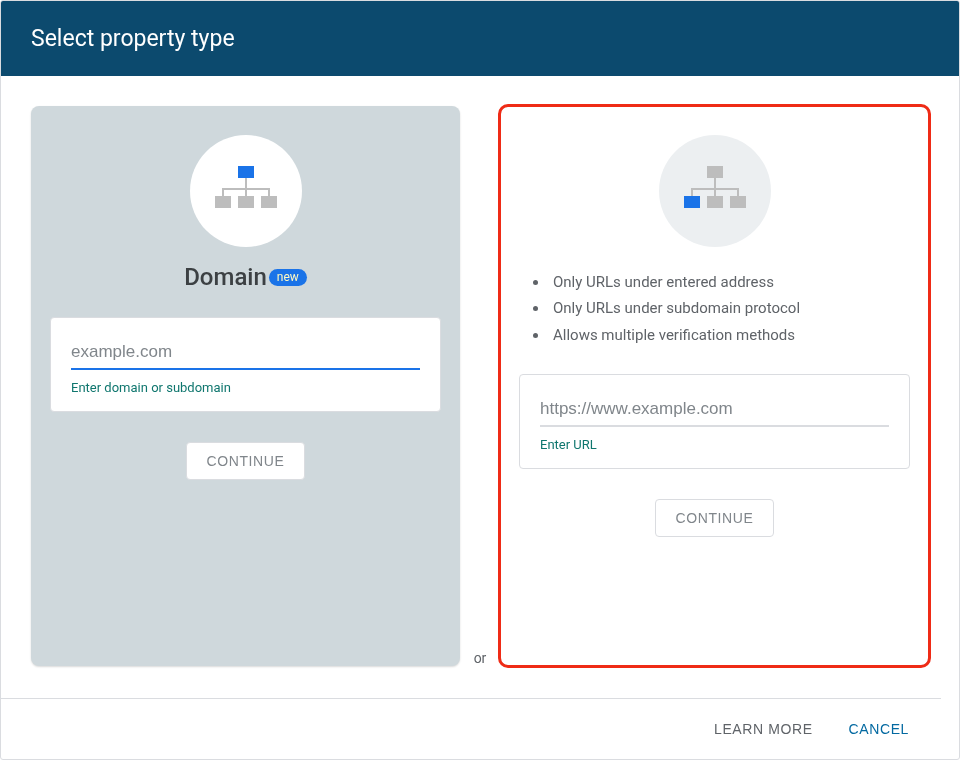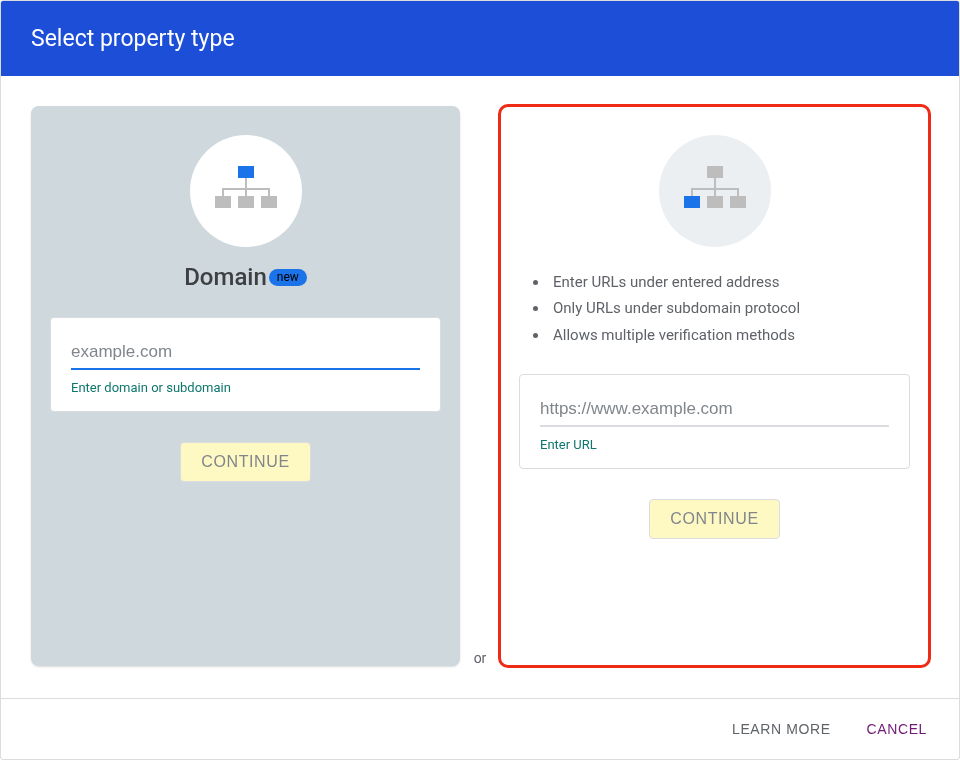--- a/index.html
+++ b/index.html
@@ -1,42 +1,42 @@
 <!DOCTYPE html>
 <html><head>
 <meta charset="utf-8">
 <style>
   * { box-sizing: border-box; }
   html, body { margin: 0; padding: 0; font-family: Roboto, "Helvetica Neue", Arial, sans-serif; background: #fff; color: #3c4043; }
   .frame { width: 960px; height: 760px; position: relative; overflow: hidden; border: 1px solid #dadce0; border-radius: 3px; }
-  .titlebar { background: #1d4ed8; color: #fff; font-size: 23px; font-weight: 400; padding: 24px 30px; }
+  .titlebar { background: #0c4a6e; color: #fff; font-size: 23px; font-weight: 400; padding: 24px 30px; }
   .body { padding: 30px 30px 0 30px; display: flex; align-items: stretch; }
   .card { flex: 1 1 0; border: 1px solid #dadce0; border-radius: 8px; padding: 20px 18px 24px 18px; display: flex; flex-direction: column; align-items: center; min-height: 560px; }
   .card.domain { background: #cfd8dc; box-shadow: 0 1px 2px rgba(0,0,0,0.15); border-color: transparent; }
   .card.urlprefix { background: #fff; outline: 3px solid #ef2b16; outline-offset: -1px; }
   .or-col { width: 40px; display: flex; align-items: flex-end; justify-content: center; color: #5f6368; font-size: 14px; }
   .icon-circle { width: 112px; height: 112px; border-radius: 50%; display: flex; align-items: center; justify-content: center; margin-top: 8px; }
   .icon-circle.light { background: #fff; }
   .icon-circle.grey { background: #eceff1; }
   .card-title-row { display: flex; align-items: center; gap: 2px; margin-top: 16px; }
   .card-title { font-size: 24px; font-weight: 500; color: #3c4043; }
-  .badge { background: #1a73e8; color: #000000; font-size: 12px; padding: 2px 8px 3px 8px; border-radius: 10px; line-height: 1; }
+  .badge { background: #1a73e8; color: #fef9c3; font-size: 12px; padding: 2px 8px 3px 8px; border-radius: 10px; line-height: 1; }
   ul.bullets { align-self: stretch; margin: 22px 0 0 0; padding: 0 4px 0 30px; color: #5f6368; font-size: 15px; line-height: 1.75; }
   ul.bullets li { padding-left: 4px; }
   .inputbox { align-self: stretch; background: #fff; border: 1px solid #dadce0; border-radius: 4px; margin-top: 26px; padding: 18px 20px 16px 20px; }
   .text-input { width: 100%; border: none; outline: none; font-size: 17px; color: #5f6368; padding: 6px 0 8px 0; background: transparent; }
   .text-input::placeholder { color: #80868b; }
   .underline { height: 2px; width: 100%; background: #dadce0; margin-top: -2px; }
   .underline.active { background: #1a73e8; }
   .helper { font-size: 13px; color: #0f766e; margin-top: 10px; }
-  .continue-btn { margin-top: 30px; border: 1px solid #dadce0; background: #fef9c3; color: #80868b; font-size: 16px; letter-spacing: 0.6px; padding: 10px 20px; border-radius: 4px; cursor: pointer; }
-  .footer { position: absolute; left: 0; right: 0; bottom: 0; border-top: 1px solid #dadce0; padding: 16px 28px; display: flex; justify-content: flex-end; gap: 28px; }
+  .continue-btn { margin-top: 30px; border: 1px solid #dadce0; background: #ffffff; color: #80868b; font-size: 14px; letter-spacing: 0.6px; padding: 10px 20px; border-radius: 4px; cursor: pointer; }
+  .footer { position: absolute; left: 0; right: 18px; bottom: 0; border-top: 1px solid #dadce0; padding: 16px 28px; display: flex; justify-content: flex-end; gap: 28px; }
   .footer-btn { background: none; border: none; font-size: 14px; letter-spacing: 0.6px; cursor: pointer; padding: 6px 4px; }
   .footer-btn.learn { color: #5f6368; }
-  .footer-btn.cancel { color: #701a75; font-weight: 500; }
+  .footer-btn.cancel { color: #0369a1; font-weight: 500; }
   
   .sm-icon { width: 64px; height: 50px; position: relative; }
   .sm-top { position: absolute; width: 16px; height: 12px; left: 24px; top: 0; }
   .sm-stem { position: absolute; width: 2px; height: 10px; left: 31px; top: 12px; background: #bdbdbd; }
   .sm-bar  { position: absolute; width: 48px; height: 2px; left: 8px; top: 22px; background: #bdbdbd; }
   .sm-l1 { position: absolute; width: 2px; height: 8px; left: 8px; top: 22px; background: #bdbdbd; }
   .sm-l2 { position: absolute; width: 2px; height: 8px; left: 31px; top: 22px; background: #bdbdbd; }
   .sm-l3 { position: absolute; width: 2px; height: 8px; left: 54px; top: 22px; background: #bdbdbd; }
   .sm-b  { position: absolute; width: 16px; height: 12px; top: 30px; background: #bdbdbd; }
   .sm-b.b1 { left: 1px; } .sm-b.b2 { left: 24px; } .sm-b.b3 { left: 47px; }
@@ -92,21 +92,21 @@
           <div class="sm-bar"></div>
           <div class="sm-l1"></div>
             <div class="sm-l2"></div>
             <div class="sm-l3"></div>
           <div class="sm-b b1 blue"></div>
             <div class="sm-b b2 greybox"></div>
             <div class="sm-b b3 greybox"></div>
         </div>
       </div>
       <ul class="bullets">
-        <li>Enter URLs under entered address</li>
+        <li>Only URLs under entered address</li>
         <li>Only URLs under subdomain protocol</li>
         <li>Allows multiple verification methods</li>
       </ul>
       <div class="inputbox">
         <input class="text-input" type="text" placeholder="https://www.example.com" style="">
         <div class="underline"></div>
         <div class="helper">Enter URL</div>
       </div>
       <button class="continue-btn">CONTINUE</button>
     </div>

